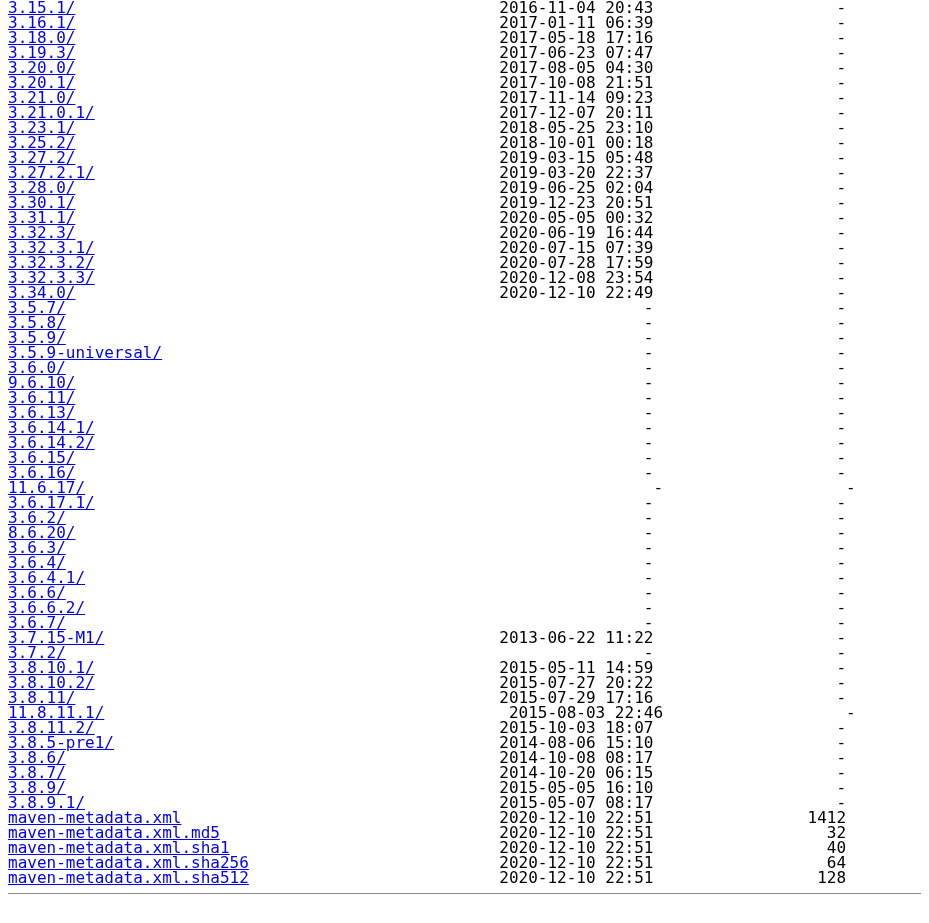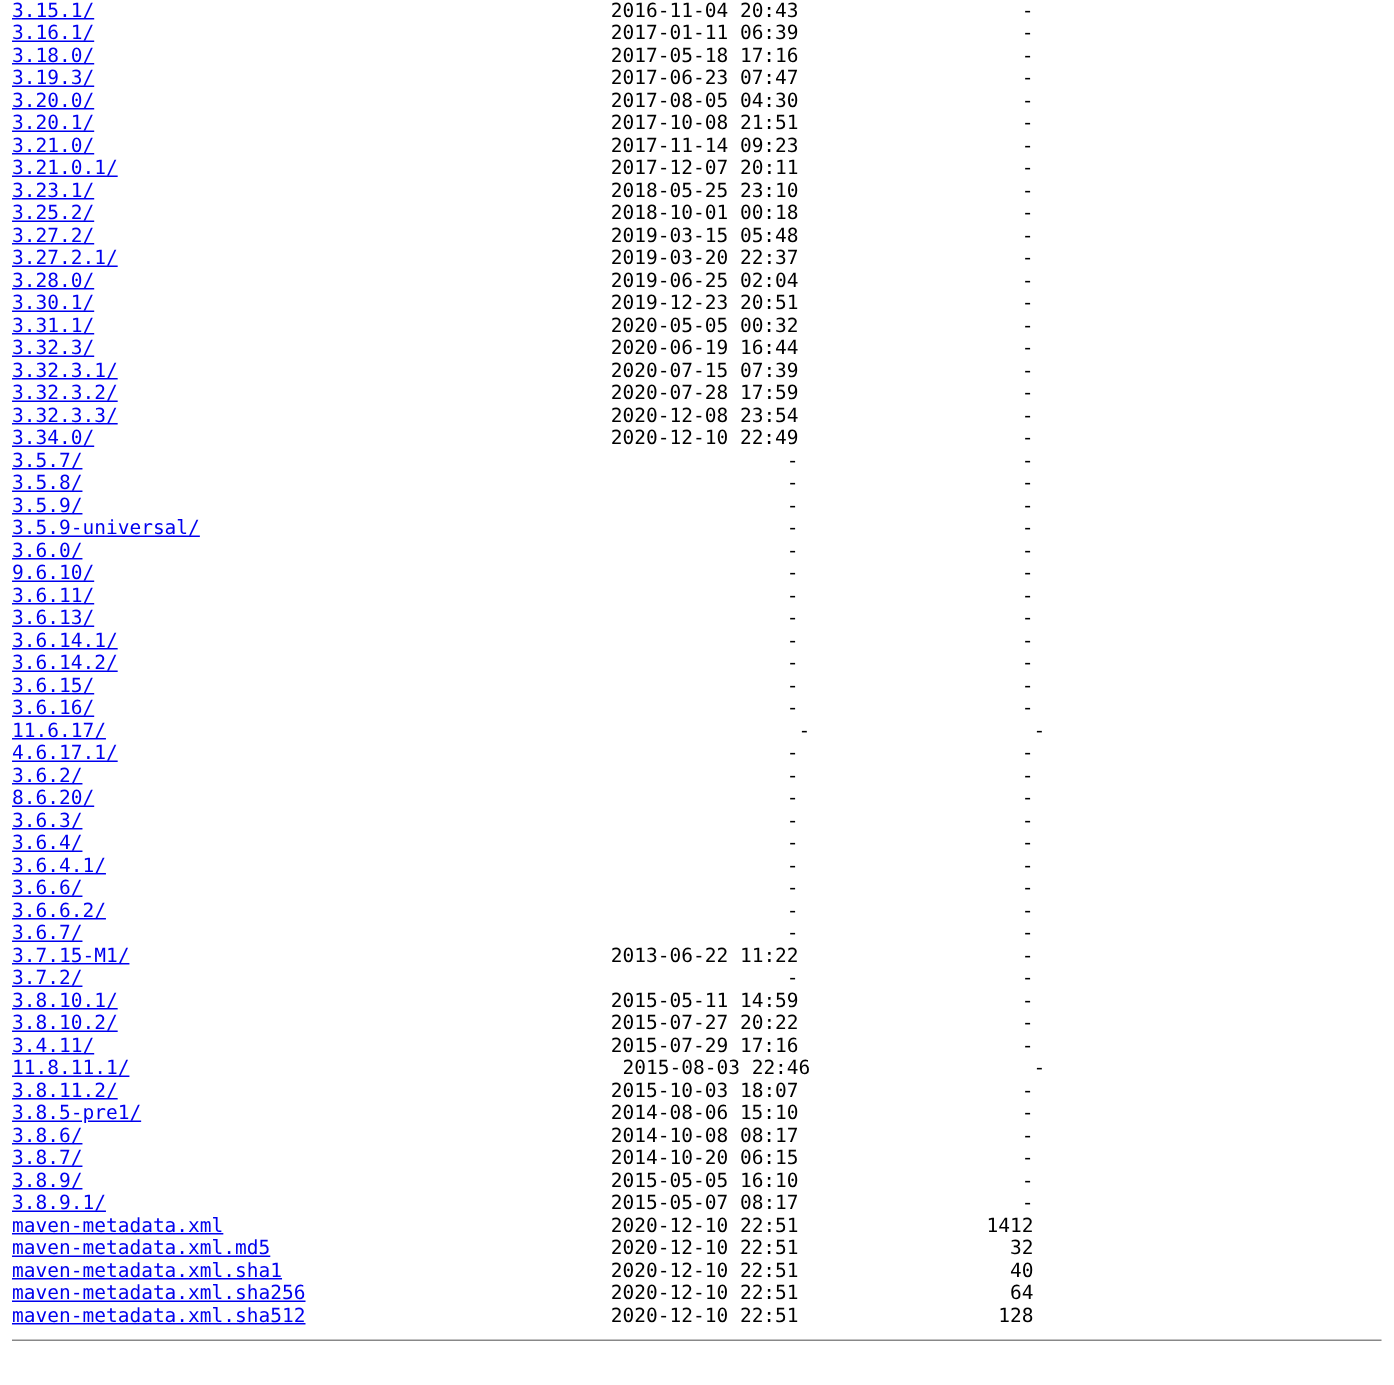--- a/index.html
+++ b/index.html
@@ -12,21 +12,21 @@
     font-size: 13px;
     background: #fff;
     overflow-y: scroll;
   }
   .content {
     padding: 0 8px;
   }
   pre {
     margin: 0;
     font-family: "SimSun", "MS Mincho", monospace;
-    font-size: 13px;
+    font-size: 16px;
     line-height: 15px;
     white-space: pre;
   }
   a {
     color: #0000EE;
     text-decoration: underline;
   }
   hr {
     border: none;
     border-top: 1px solid #888;
@@ -63,34 +63,34 @@
 <a href="#">3.5.9-universal/</a>                                                  -                   -
 <a href="#">3.6.0/</a>                                                            -                   -
 <a href="#">9.6.10/</a>                                                           -                   -
 <a href="#">3.6.11/</a>                                                           -                   -
 <a href="#">3.6.13/</a>                                                           -                   -
 <a href="#">3.6.14.1/</a>                                                         -                   -
 <a href="#">3.6.14.2/</a>                                                         -                   -
 <a href="#">3.6.15/</a>                                                           -                   -
 <a href="#">3.6.16/</a>                                                           -                   -
 <a href="#">11.6.17/</a>                                                           -                   -
-<a href="#">4.6.17.1/</a>                                                         -                   -
+<a href="#">3.6.17.1/</a>                                                         -                   -
 <a href="#">3.6.2/</a>                                                            -                   -
 <a href="#">8.6.20/</a>                                                           -                   -
 <a href="#">3.6.3/</a>                                                            -                   -
 <a href="#">3.6.4/</a>                                                            -                   -
 <a href="#">3.6.4.1/</a>                                                          -                   -
 <a href="#">3.6.6/</a>                                                            -                   -
 <a href="#">3.6.6.2/</a>                                                          -                   -
 <a href="#">3.6.7/</a>                                                            -                   -
 <a href="#">3.7.15-M1/</a>                                         2013-06-22 11:22                   -
 <a href="#">3.7.2/</a>                                                            -                   -
 <a href="#">3.8.10.1/</a>                                          2015-05-11 14:59                   -
 <a href="#">3.8.10.2/</a>                                          2015-07-27 20:22                   -
-<a href="#">3.4.11/</a>                                            2015-07-29 17:16                   -
+<a href="#">3.8.11/</a>                                            2015-07-29 17:16                   -
 <a href="#">11.8.11.1/</a>                                          2015-08-03 22:46                   -
 <a href="#">3.8.11.2/</a>                                          2015-10-03 18:07                   -
 <a href="#">3.8.5-pre1/</a>                                        2014-08-06 15:10                   -
 <a href="#">3.8.6/</a>                                             2014-10-08 08:17                   -
 <a href="#">3.8.7/</a>                                             2014-10-20 06:15                   -
 <a href="#">3.8.9/</a>                                             2015-05-05 16:10                   -
 <a href="#">3.8.9.1/</a>                                           2015-05-07 08:17                   -
 <a href="#">maven-metadata.xml</a>                                 2020-12-10 22:51                1412
 <a href="#">maven-metadata.xml.md5</a>                             2020-12-10 22:51                  32
 <a href="#">maven-metadata.xml.sha1</a>                            2020-12-10 22:51                  40

